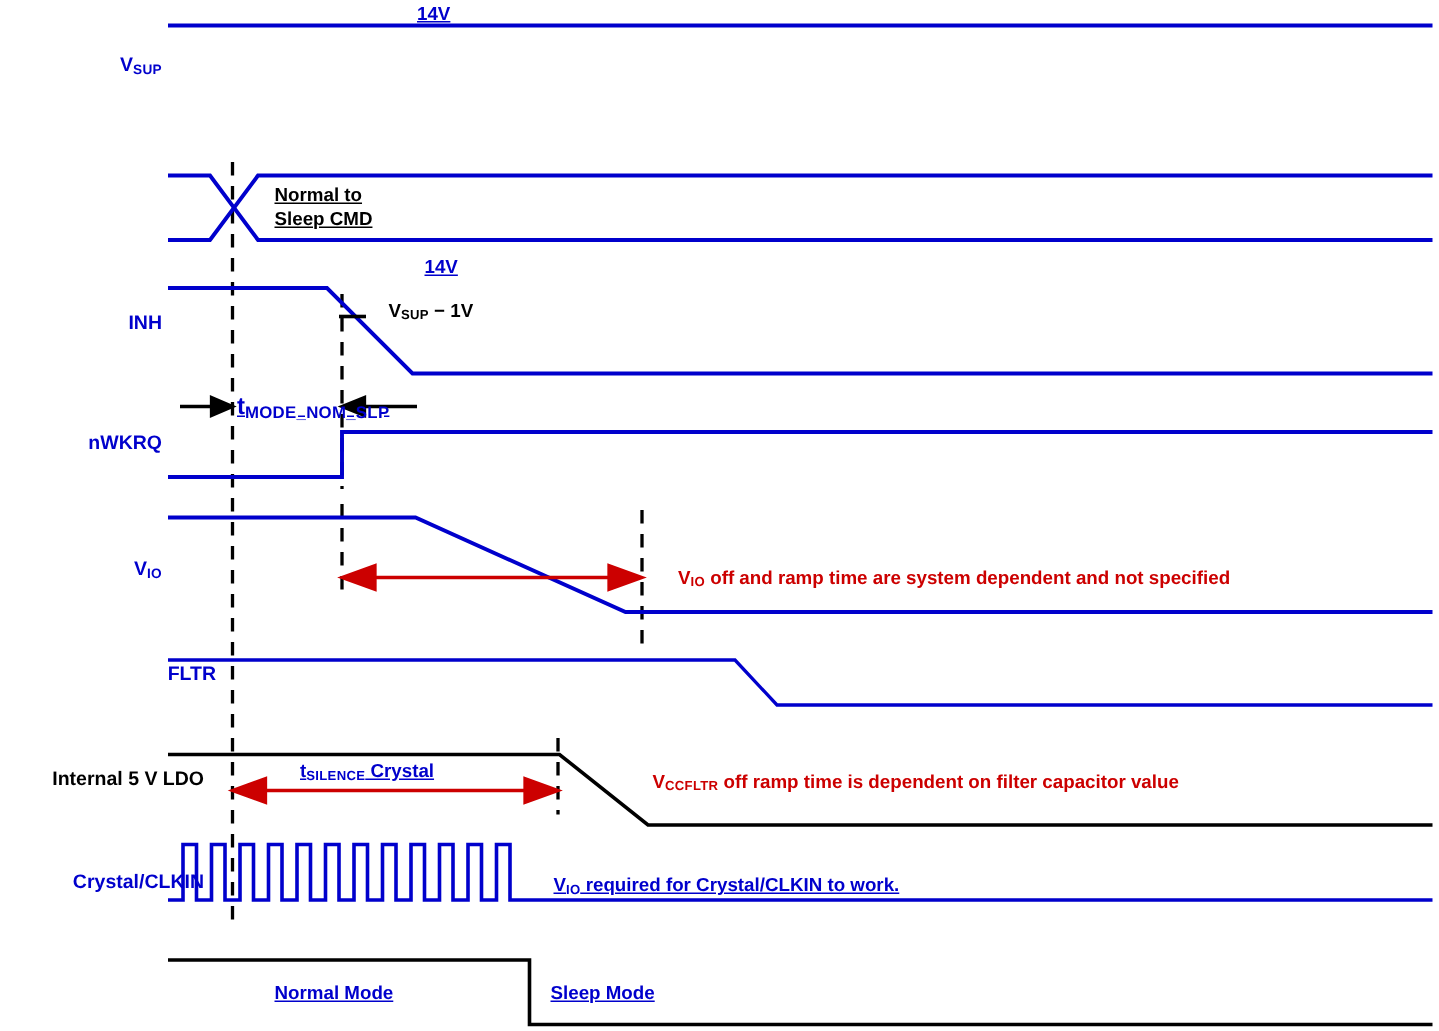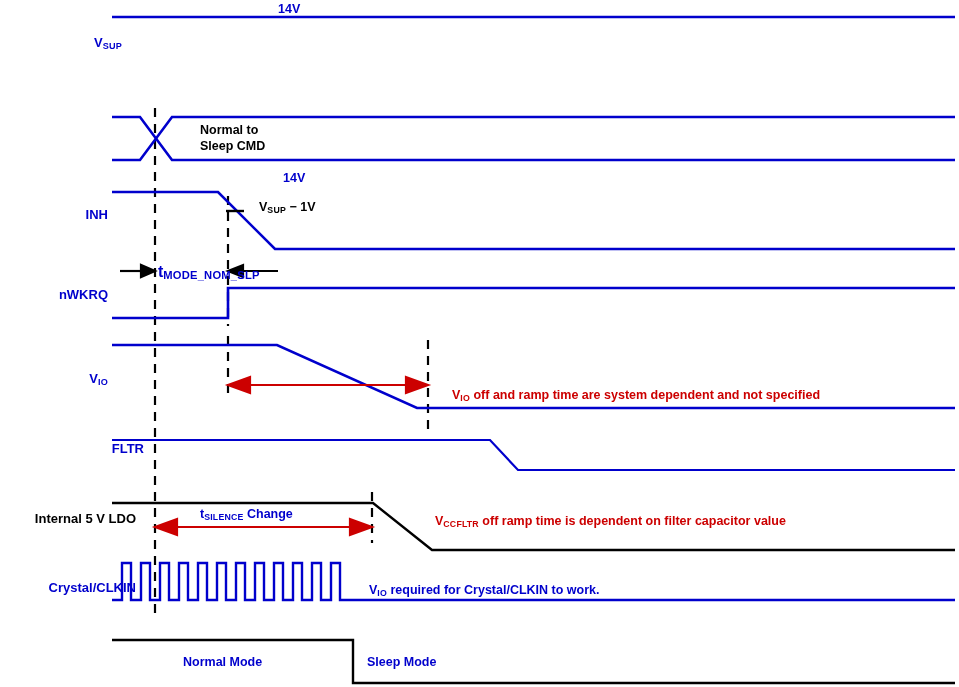--- a/index.html
+++ b/index.html
@@ -4,21 +4,21 @@
 <style>
   html,body{margin:0;padding:0;background:#fff;}
   body{width:959px;height:687px;font-family:"Liberation Sans",sans-serif;}
   #stage{position:relative;width:959px;height:687px;overflow:hidden;background:#fff;}
   svg#wave{position:absolute;left:0;top:0;width:959px;height:687px;}
   .lbl{position:absolute;text-align:right;font-weight:bold;line-height:1.15;}
   .lbl-blue{color:#0000CC;}
   .lbl-black{color:#000000;}
   .note{position:absolute;font-weight:bold;white-space:nowrap;}
   .note-red{color:#CC0000;}
-  .note-blue{color:#0000CC;}
+  .note-blue{color:#0000CC;text-decoration:underline;}
   .note-black{color:#000000;}
   .sub{font-size:0.70em;vertical-align:-0.22em;letter-spacing:0.2px;}
   .f13{font-size:13px;}
   .f12{font-size:16px;}
   .f12b{font-size:12.5px;}
 </style>
 </head>
 <body>
 
 <div id="stage">
@@ -98,21 +98,21 @@
                L312,563 L321,563 L321,600 L331,600
                L331,563 L340,563 L340,600 L350,600
                L955,600"></path>
     </g>
 
     <g>
       <path d="M112,640 L353,640 L353,683 L955,683" stroke="#000000" stroke-width="2.4" fill="none"></path>
     </g>
   </svg>
 
-  <div class="lbl lbl-blue f13" style="left:0;top:36px;width:108px;margin-left:14px;">
+  <div class="lbl lbl-blue f13" style="left:0;top:36px;width:108px;">
     <span>V</span><span class="sub">SUP</span>
   </div>
 
 
   <div class="lbl lbl-blue f13" style="left:0;top:208px;width:108px;">INH</div>
 
   <div class="lbl lbl-blue f13" style="left:0;top:288px;width:108px;">nWKRQ</div>
 
   <div class="lbl lbl-blue f13" style="left:0;top:372px;width:108px;">
     <span>V</span><span class="sub">IO</span>
@@ -120,41 +120,41 @@
 
   <div class="lbl lbl-blue f13" style="left:0;top:442px;width:108px;margin-left:36px;">FLTR</div>
 
   <div class="lbl lbl-black f13" style="left:0;top:512px;width:108px;padding-left:28px;">Internal 5 V LDO</div>
 
   <div class="lbl lbl-blue f13" style="left:0;top:581px;width:108px;padding-left:28px;">Crystal/CLKIN</div>
 
 
   <div class="note note-blue f12b" style="left:278px;top:2px;">14V</div>
 
-  <div class="note note-black f12b" style="left:200px;top:123px;line-height:1.25;">
+  <div class="note note-black f12b" style="left:183px;top:123px;line-height:1.25;text-decoration:underline;">
     <div>Normal to</div>
     <div>Sleep CMD</div>
   </div>
 
   <div class="note note-blue f12b" style="left:283px;top:171px;">14V</div>
 
   <div class="note note-black f12b" style="left:259px;top:200px;">
     <span>V</span><span class="sub">SUP</span><span> − 1V</span>
   </div>
 
   <div class="note note-blue f12" style="left:158px;top:263px;">
     <span>t</span><span class="sub">MODE_NOM_SLP</span>
   </div>
 
-  <div class="note note-red f12b" style="left:452px;top:378px;margin-top:10px;">
+  <div class="note note-red f12b" style="left:452px;top:378px;">
     <span>V</span><span class="sub">IO</span><span> off and ramp time are system dependent and not specified</span>
   </div>
 
   <div class="note note-blue f12b" style="left:200px;top:507px;">
-    <span>t</span><span class="sub">SILENCE</span><span> Change</span>
+    <span>t</span><span class="sub">SILENCE</span><span> Crystal</span>
   </div>
 
   <div class="note note-blue f12b" style="left:369px;top:583px;">
     <span>V</span><span class="sub">IO</span><span> required for Crystal/CLKIN to work.</span>
   </div>
 
   <div class="note note-red f12b" style="left:435px;top:514px;">
     <span>V</span><span class="sub">CCFLTR</span><span> off ramp time is dependent on filter capacitor value</span>
   </div>
 

